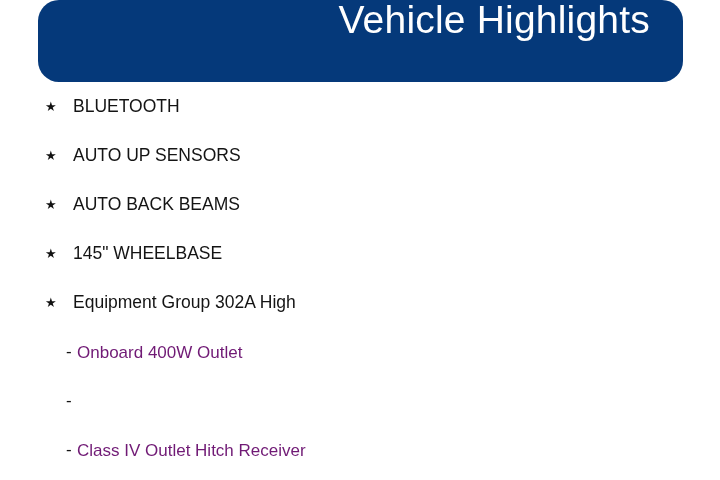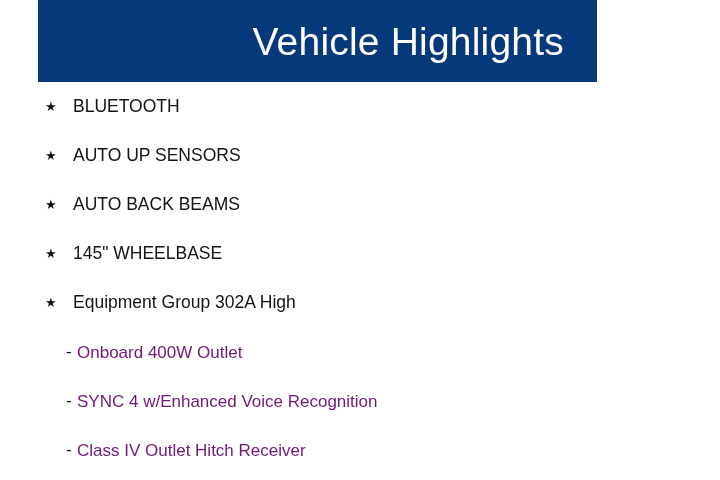--- a/index.html
+++ b/index.html
@@ -22,27 +22,28 @@
     width: 720px;
     height: 480px;
     background: #ffffff;
   }
 
   
   #header-banner {
     position: absolute;
     left: 38px;
     top: 0px;
-    width: 559px;
+    width: 645px;
     height: 82px;
     background: #05397a;
     box-sizing: border-box;
     display: flex;
-    align-items: center;
+    align-items: flex-start;
     justify-content: flex-end;
+    border-radius: 21px;
   }
   #header-title {
     color: #ffffff;
     font-size: 39px;
     font-weight: 400;
     letter-spacing: 0.2px;
     line-height: 1;
     padding-right: 33px;
     white-space: nowrap;
   }
@@ -148,21 +149,20 @@
       <span class="highlight-text">Equipment Group 302A High</span>
     </div>
 
     <div class="sub-row">
       <span class="sub-dash">-</span>
       <span class="sub-text">Onboard 400W Outlet</span>
     </div>
 
     <div class="sub-row">
       <span class="sub-dash">-</span>
-      <span class="sub-text">SYNC 4 w/Enhanced Voice Recognition</span>
     </div>
 
     <div class="sub-row">
       <span class="sub-dash">-</span>
       <span class="sub-text">Class IV Outlet Hitch Receiver</span>
     </div>
 
   </div>
 </div>
 

